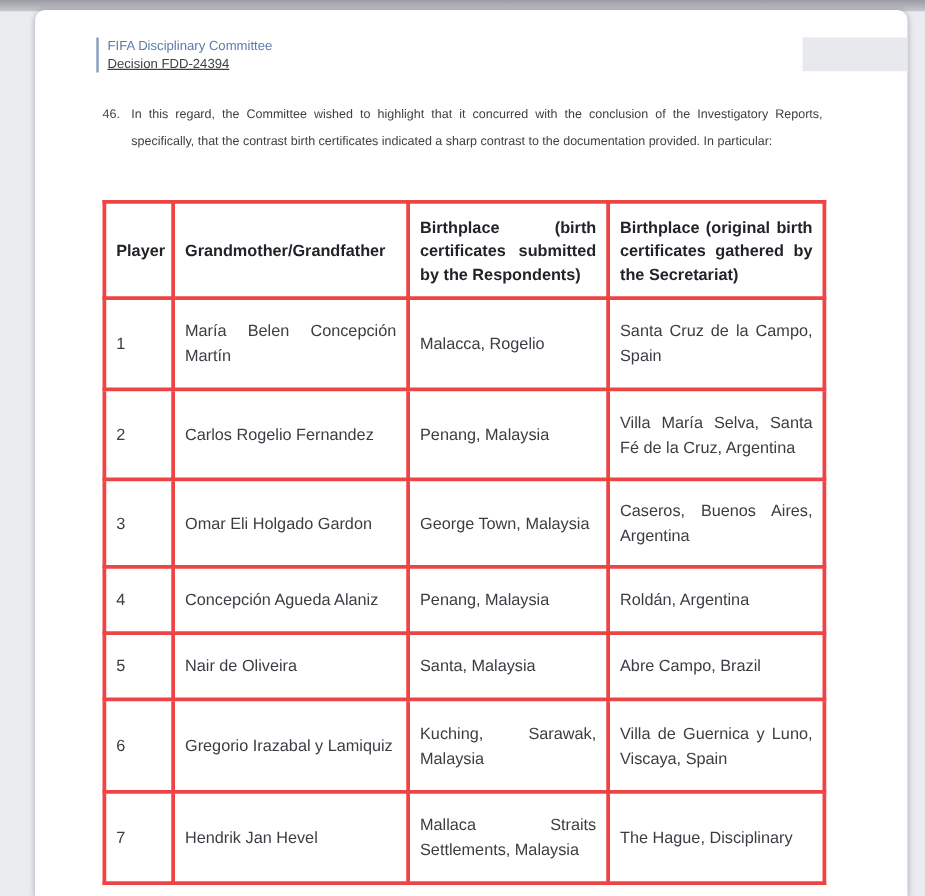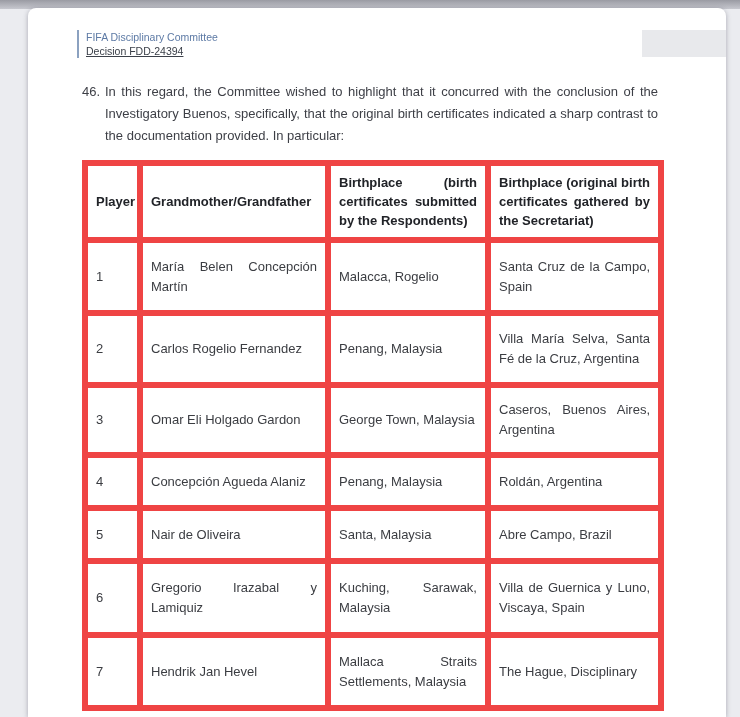--- a/index.html
+++ b/index.html
@@ -52,41 +52,41 @@
   }
   .gray-tab {
     position: absolute; left: 614px; top: 22px; width: 84px; height: 27px;
     background: #e8e9ec;
   }
 
   
   .para {
     position: absolute; left: 54px; top: 73px; width: 576px;
     display: flex;
-    font-size: 13px; line-height: 22px;
+    font-size: 10px; line-height: 22px;
     color: #3d3f46;
   }
   .para-num { width: 23px; flex-shrink: 0; }
   .para-text { flex: 1; text-align: justify; text-align-last: left; }
 
   
   table.birth-table {
     position: absolute; left: 54px; top: 152px;
     width: 576px;
     border-collapse: collapse;
     table-layout: fixed;
     font-size: 13px;
     color: #3b3d42;
   }
   .birth-table col.c1 { width: 55px; }
   .birth-table col.c2 { width: 188px; }
   .birth-table col.c3 { width: 160px; }
   .birth-table col.c4 { width: 173px; }
   .birth-table th, .birth-table td {
-    border: 6px solid #ef4444;
+    border: 3px solid #ef4444;
     padding: 5px 8px;
     vertical-align: middle;
     text-align: justify;
     text-align-last: left;
     line-height: 20px;
     overflow: hidden;
   }
   .birth-table th {
     font-weight: bold;
     color: #212328;
@@ -112,21 +112,21 @@
 
     <div class="header-rule"></div>
     <div class="header-lines">
       <div class="committee">FIFA Disciplinary Committee</div>
       <div class="decision">Decision FDD-24394</div>
     </div>
     <div class="gray-tab"></div>
 
     <div class="para">
       <span class="para-num">46.</span>
-      <span class="para-text">In this regard, the Committee wished to highlight that it concurred with the conclusion of the Investigatory Buenos, specifically, that the original birth certificates indicated a sharp contrast to the documentation provided. In particular:</span>
+      <span class="para-text">In this regard, the Committee wished to highlight that it concurred with the conclusion of the Investigatory Reports, specifically, that the contrast birth certificates indicated a sharp contrast to the documentation provided. In particular:</span>
     </div>
 
     <table class="birth-table">
       <colgroup>
         <col class="c1">
           <col class="c2">
           <col class="c3">
           <col class="c4">
       </colgroup>
       <thead>

